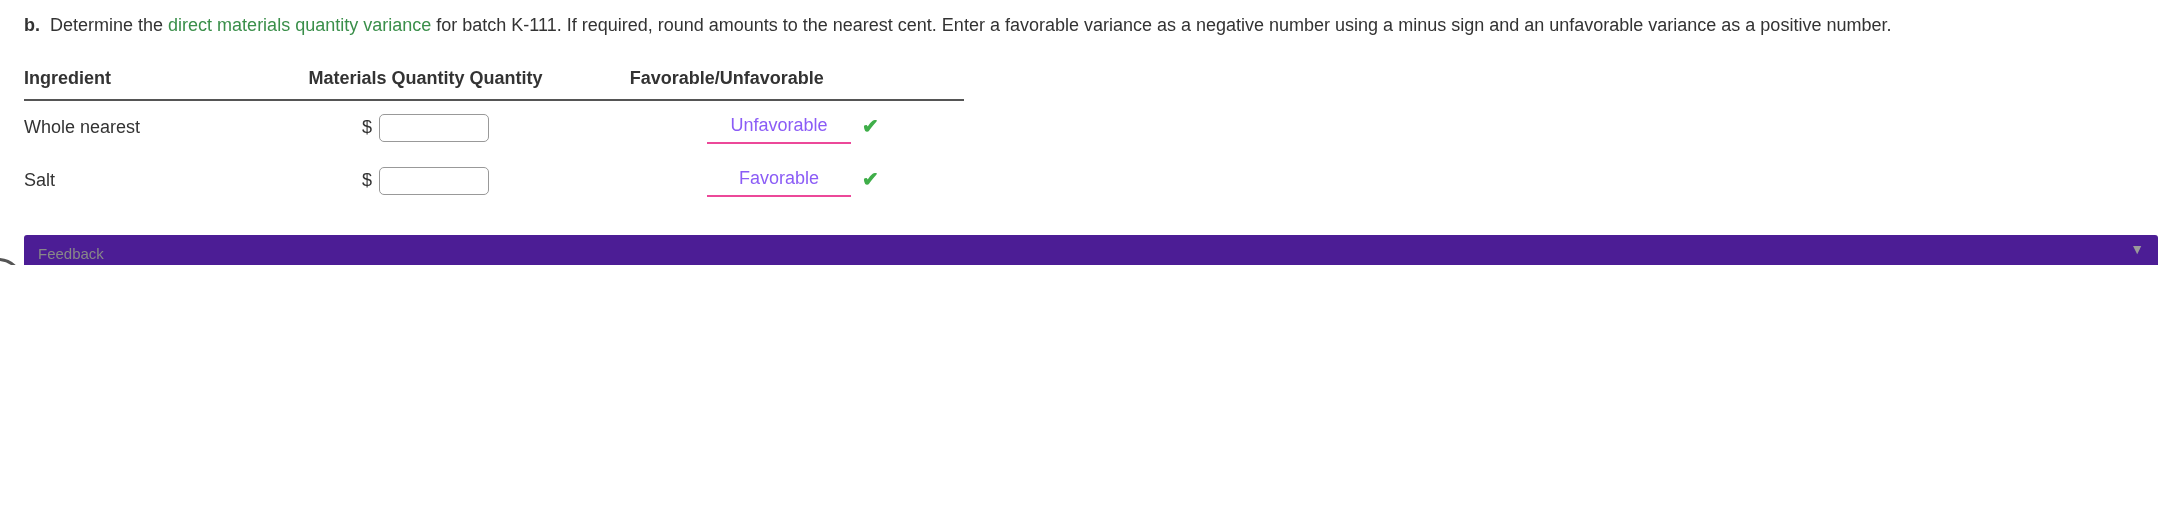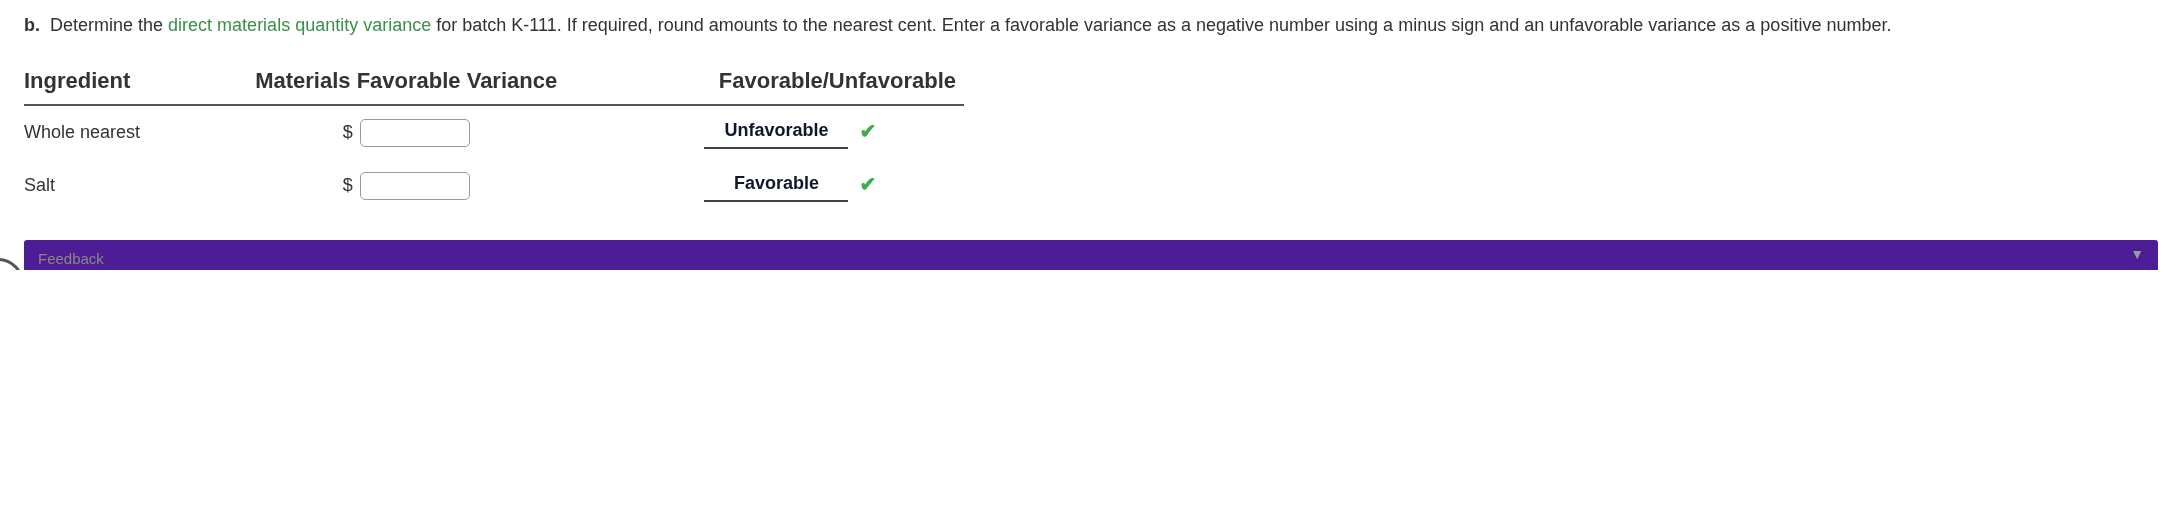--- a/index.html
+++ b/index.html
@@ -27,27 +27,27 @@
   }
   table.qtable {
     border-collapse: collapse;
     width: 940px;
   }
   table.qtable th {
     text-align: left;
     font-weight: bold;
     padding: 10px 8px 10px 0;
     border-bottom: 2px solid #555;
-    font-size: 22px;
+    font-size: 18px;
   }
   table.qtable th.col-var {
     text-align: center;
   }
   table.qtable th.col-fav {
-    text-align: right;
+    text-align: left;
   }
   table.qtable td {
     padding: 10px 8px 10px 0;
     vertical-align: middle;
   }
   .amount-cell {
     text-align: center;
     white-space: nowrap;
   }
   .dollar {
@@ -63,23 +63,23 @@
     padding: 2px 6px;
     box-sizing: border-box;
     background: #fff;
   }
   .fav-cell {
     text-align: center;
   }
   .fav-select {
     display: inline-block;
     min-width: 140px;
-    border-bottom: 2px solid #404040;
-    color: #0f172a;
-    font-weight: bold;
+    border-bottom: 2px solid #ec4899;
+    color: #8b5cf6;
+    font-weight: normal;
     padding: 4px 2px 6px 2px;
     text-align: center;
   }
   .check-icon {
     display: inline-block;
     color: #3fae49;
     font-weight: bold;
     margin-left: 6px;
     font-size: 20px;
     vertical-align: middle;
@@ -127,21 +127,21 @@
       <span class="label">b.</span>
       &nbsp;<span>Determine the</span>
       <span class="link">direct materials quantity variance</span>
       <span>for batch K-111. If required, round amounts to the nearest cent. Enter a favorable variance as a negative number using a minus sign and an unfavorable variance as a positive number.</span>
     </div>
 
     <table class="qtable">
       <thead>
         <tr>
           <th>Ingredient</th>
-          <th class="col-var">Materials Favorable Variance</th>
+          <th class="col-var">Materials Quantity Quantity</th>
           <th class="col-fav">Favorable/Unfavorable</th>
         </tr>
       </thead>
       <tbody>
         <tr>
           <td>Whole nearest</td>
           <td class="amount-cell">
             <span class="dollar">$</span>
             <input class="amount" type="text" value="" style="">
           </td>

